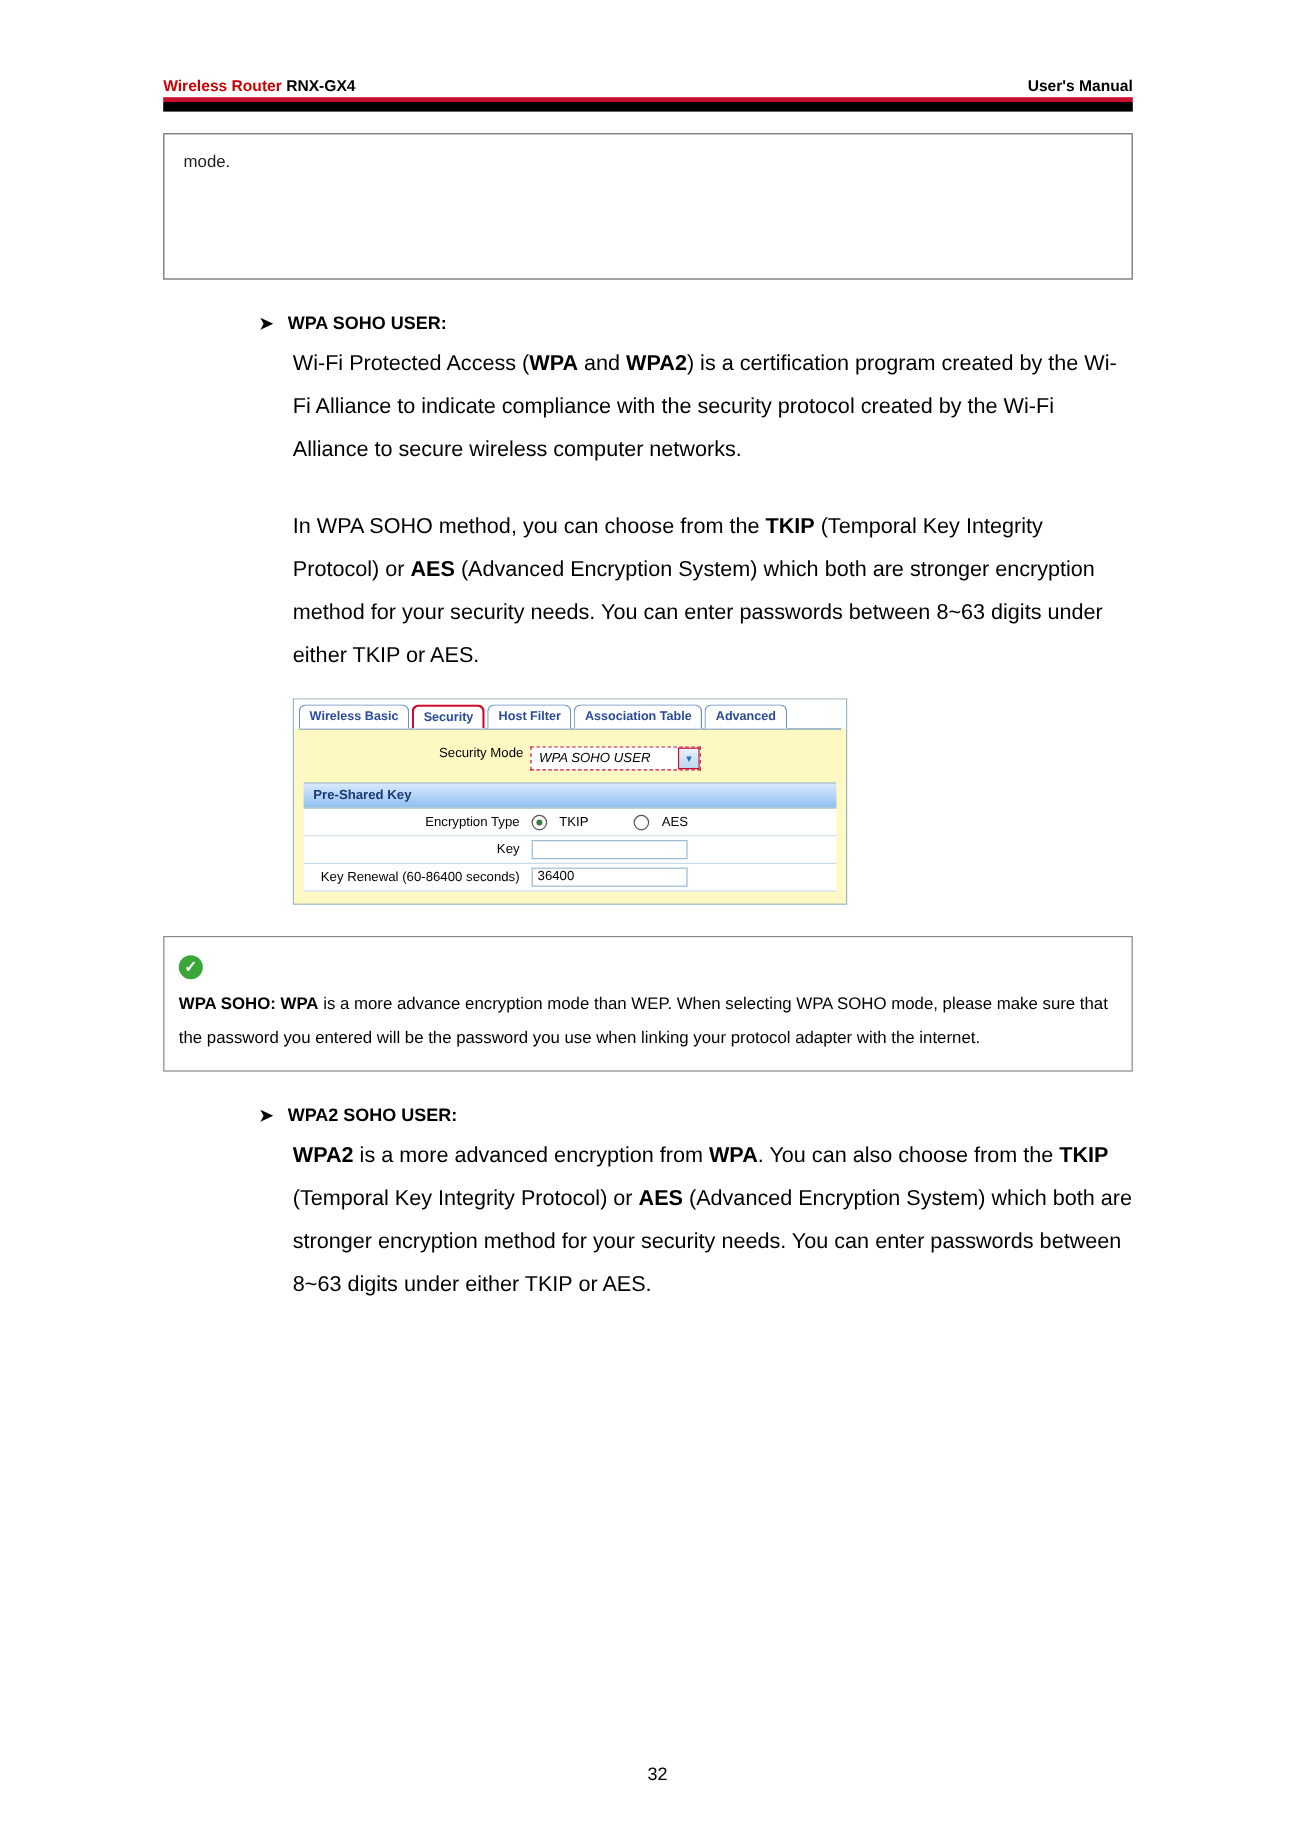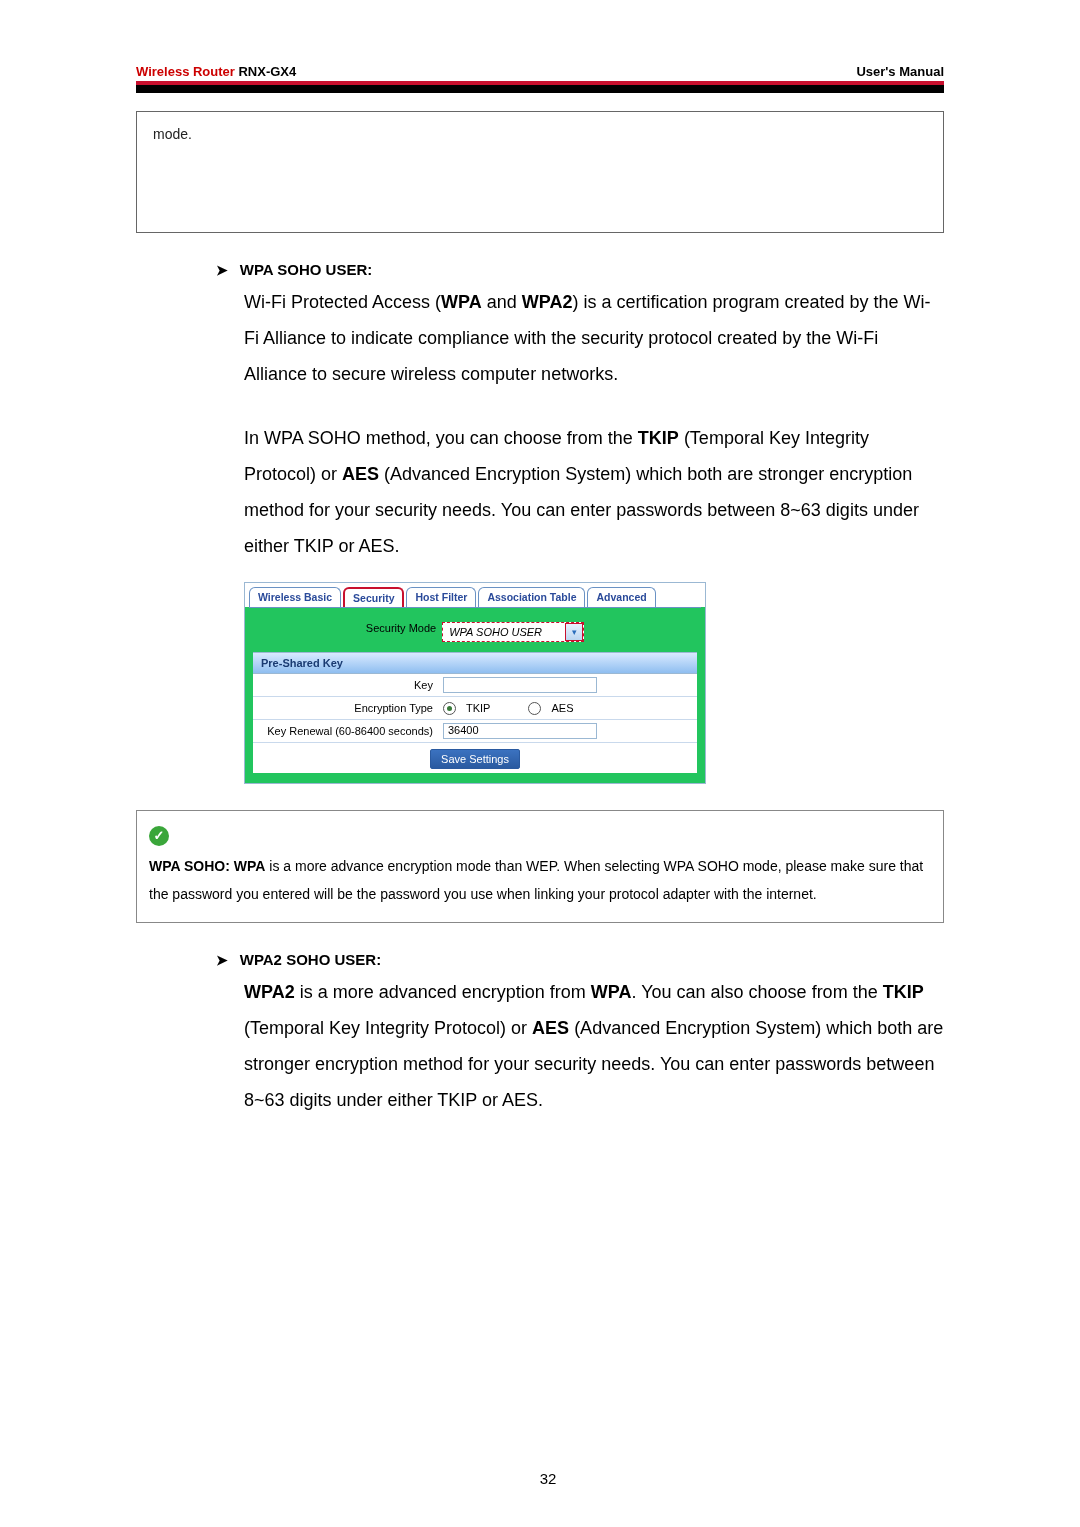--- a/index.html
+++ b/index.html
@@ -65,21 +65,21 @@
     font-size: 18px;
     line-height: 2.0;
   }
   .body-text b { font-weight: bold; }
 
   
   .shot {
     margin: 18px 0 18px 28px;
     width: 460px;
     border: 1px solid #9bb8d3;
-    background: #22c55e;
+    background: #fef9c3;
     font-family: Tahoma, Arial, sans-serif;
     font-size: 11px;
     color: #2a4a7a;
   }
   .tabs {
     display: flex;
     gap: 0;
     padding: 4px 4px 0 4px;
     background: #fff;
   }
@@ -175,21 +175,21 @@
   }
   .radio {
     width: 11px; height: 11px; border: 1px solid #555; border-radius: 50%;
     display: inline-flex; align-items: center; justify-content: center;
     background: #fff;
   }
   .radio.checked::after {
     content: ""; width: 5px; height: 5px; background: #3a7a3a; border-radius: 50%;
   }
   .tinput {
-    border: 1px solid #9bb8d3; height: 16px; width: 154px; background: #fff;
+    border: 1px solid #9bb8d3; height: 16px; width: 130px; background: #fff;
     font-size: 11px; padding: 0 4px; box-sizing: border-box; color: #000;
   }
   .save-row {
     display: flex; justify-content: center; padding: 6px 0 4px 0;
     background: #fff;
   }
   .save-btn {
     background: linear-gradient(#3b72c0, #2a5aa0);
     color: #fff; font-size: 11px; padding: 3px 10px; border: 1px solid #2a5aa0;
     border-radius: 2px;
@@ -263,47 +263,44 @@
         <div class="mode-row">
           <span class="mode-label">Security Mode</span>
           <div class="mode-select">
             <span class="sel-text">WPA SOHO USER</span>
             <span class="sel-btn">▾</span>
           </div>
         </div>
         <div class="psk-header">Pre-Shared Key</div>
 
         <div class="form-row">
-          <div class="flabel">Key</div>
-          <div class="fval">
-            <span class="tinput"></span>
-          </div>
-        </div>
-
-        <div class="form-row">
           <div class="flabel">Encryption Type</div>
           <div class="fval">
             <span class="radio checked"></span>
             <span>TKIP</span>
             <span style="width:18px"></span>
             <span class="radio"></span>
             <span>AES</span>
           </div>
         </div>
 
         <div class="form-row">
+          <div class="flabel">Key</div>
+          <div class="fval">
+            <span class="tinput"></span>
+          </div>
+        </div>
+
+        <div class="form-row">
           <div class="flabel">Key Renewal (60-86400 seconds)</div>
           <div class="fval">
             <span class="tinput">36400</span>
           </div>
         </div>
 
-        <div class="save-row">
-          <span class="save-btn">Save Settings</span>
-        </div>
       </div>
     </div>
   </div>
 
   <div class="tip-box">
     <span class="check-badge">✓</span>
     <div>
       <b>WPA SOHO: WPA</b><span> is a more advance encryption mode than WEP. When selecting WPA SOHO mode, please make sure that the password you entered will be the password you use when linking your protocol adapter with the internet.</span>
     </div>
   </div>

